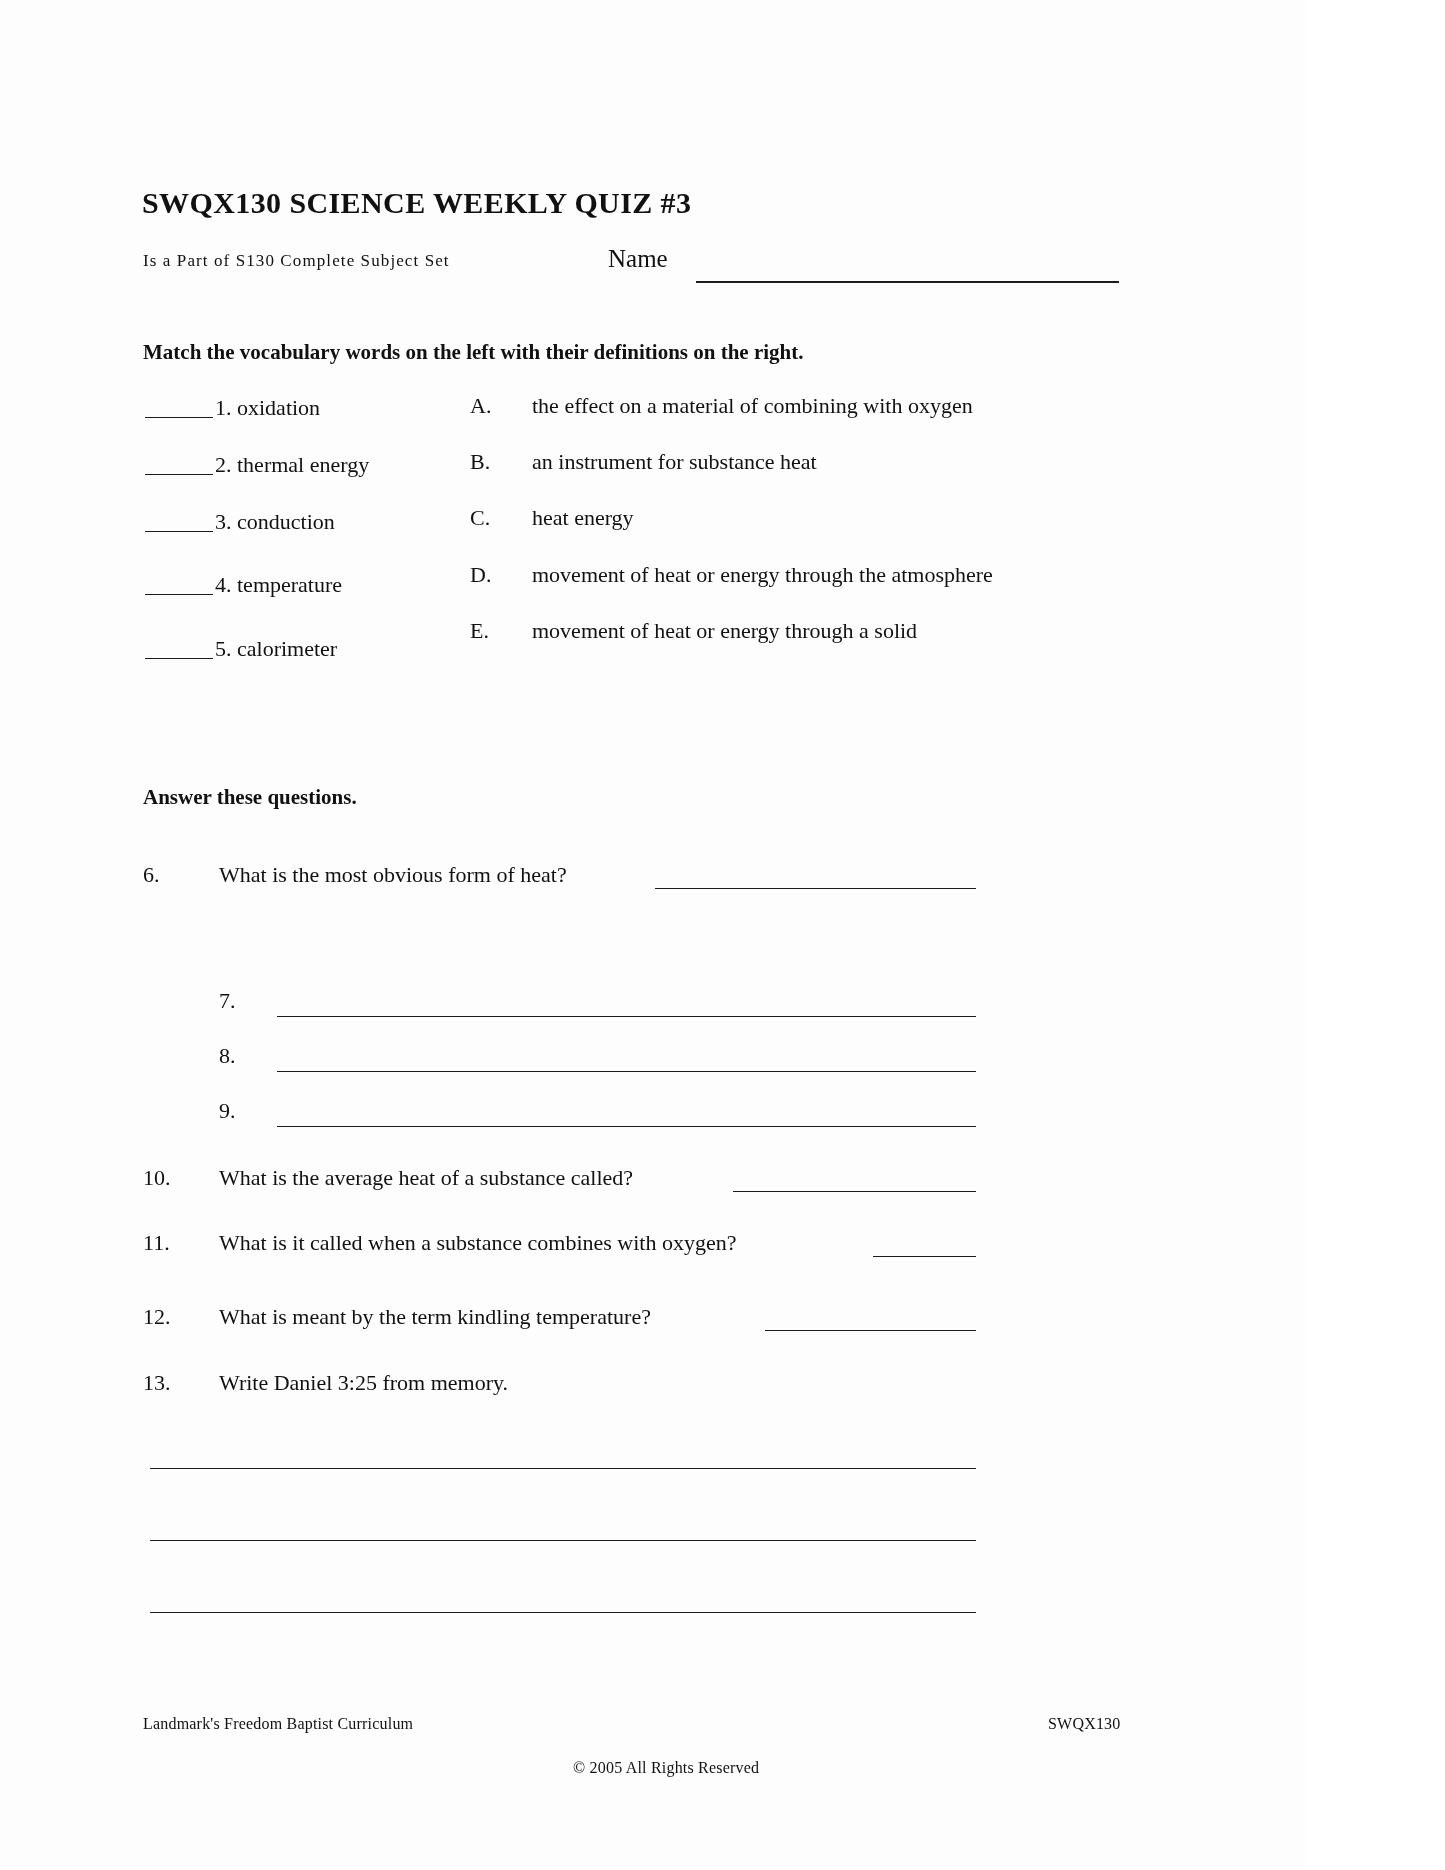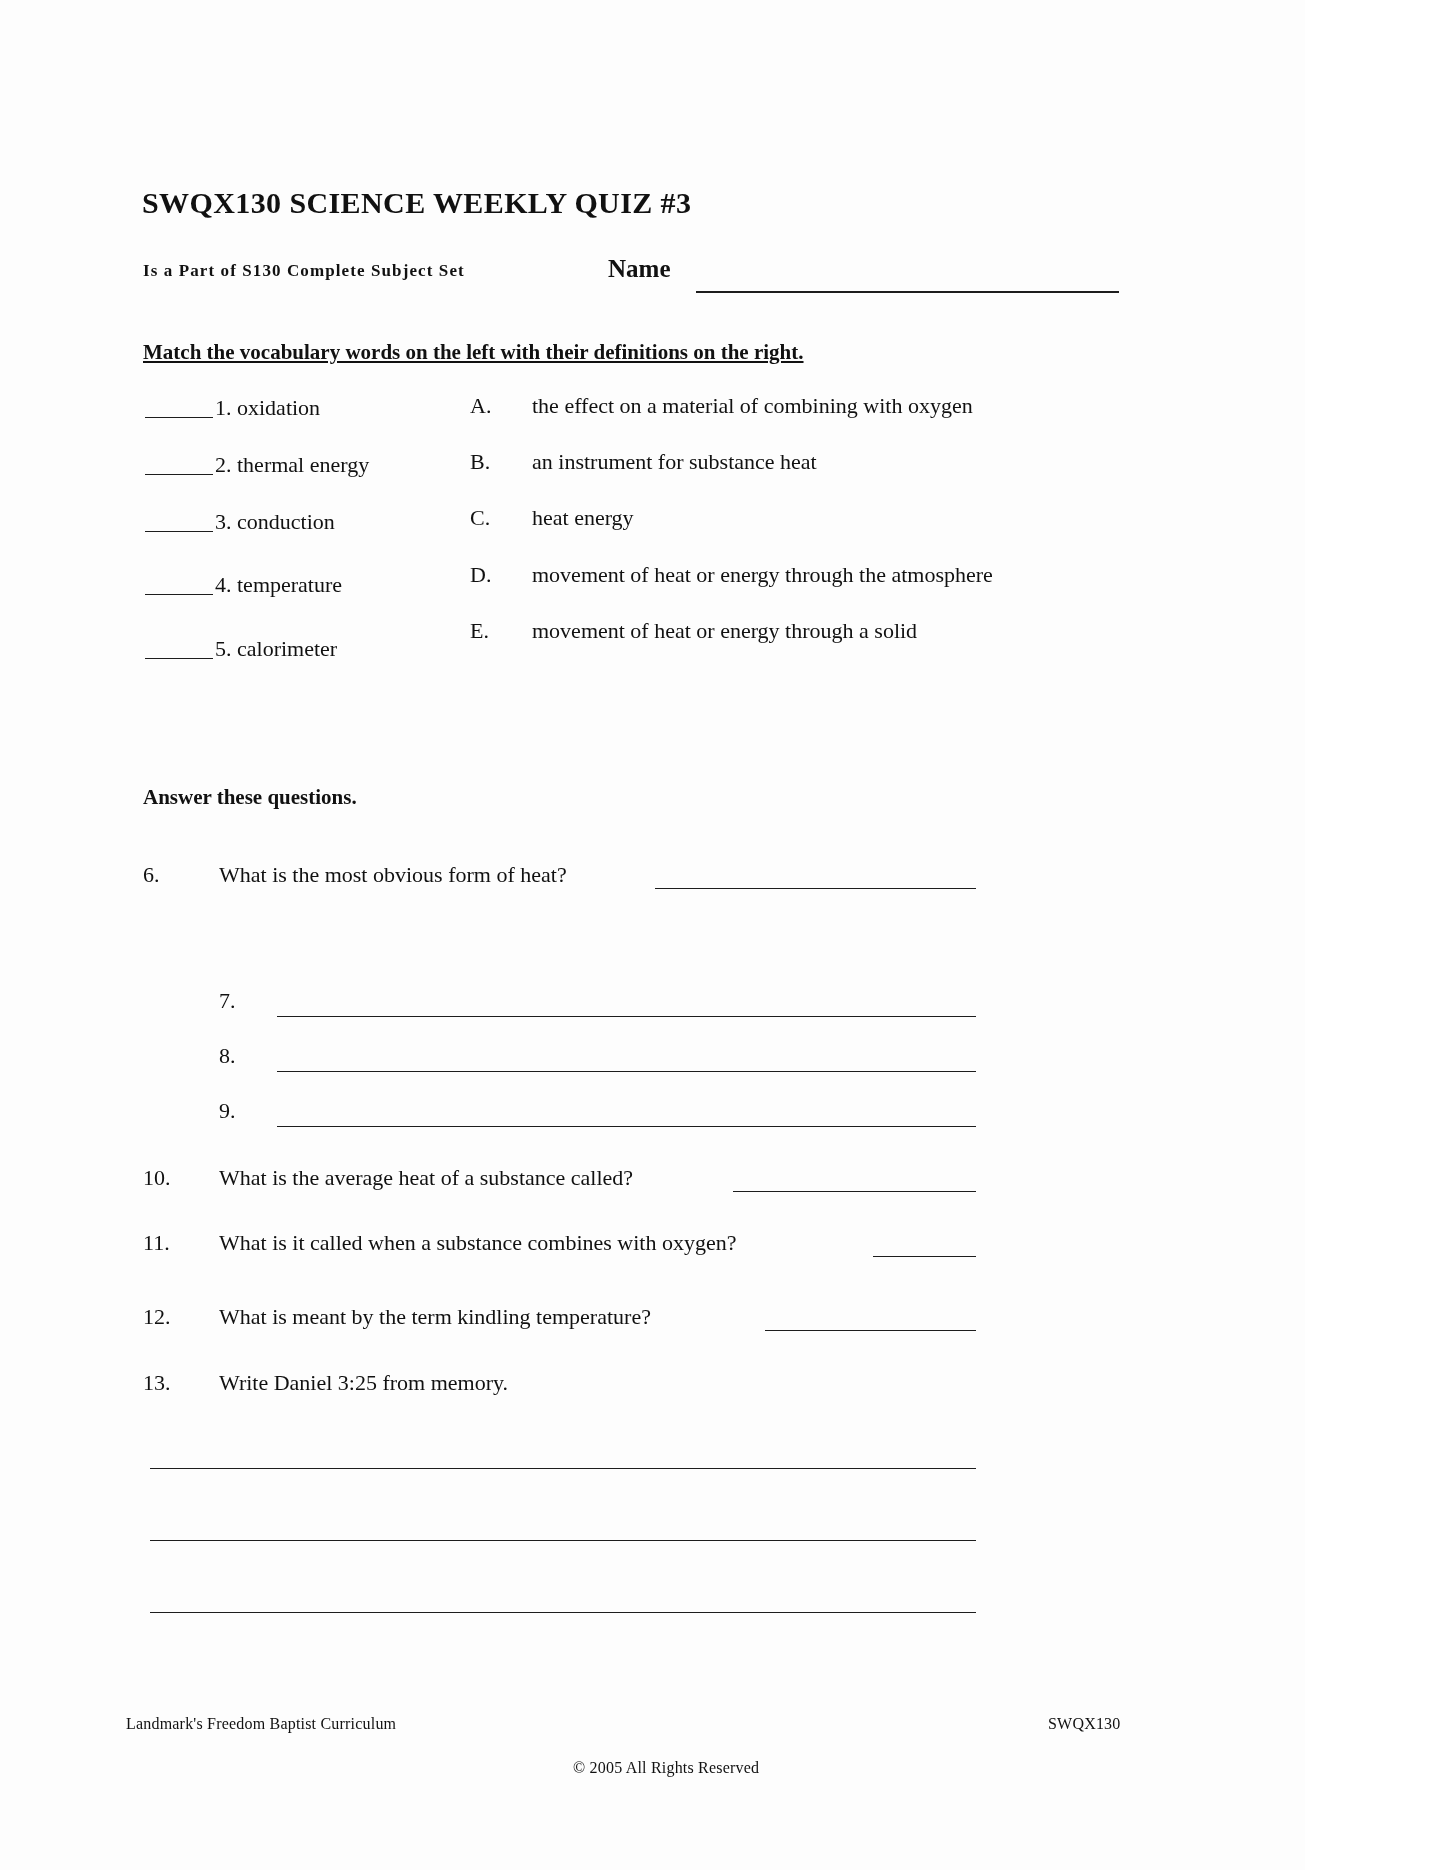--- a/index.html
+++ b/index.html
@@ -23,24 +23,23 @@
     left: 142px;
     top: 186px;
     font-size: 30px;
     font-weight: bold;
     letter-spacing: 0.4px;
     white-space: nowrap;
   }
   .subtitle-row {
     position: absolute;
     left: 143px;
-    top: 255px;
+    top: 245px;
     width: 1100px;
     height: 40px;
-    font-weight: bold;
   }
   .subtitle-text {
     position: absolute;
     left: 0;
     top: 6px;
     font-size: 17px;
     letter-spacing: 1.1px;
     white-space: nowrap;
   }
   .name-label {
@@ -58,21 +57,21 @@
     border-bottom: 2px solid #1d1d1d;
   }
 
   
   .section-heading {
     position: absolute;
     font-size: 21px;
     font-weight: bold;
     white-space: nowrap;
   }
-  #match-instruction { left: 143px; top: 340px; text-decoration: underline; }
+  #match-instruction { left: 143px; top: 340px; }
   #answer-instruction { left: 143px; top: 785px; }
 
   
   .vocab-item {
     position: absolute;
     left: 145px;
     font-size: 22px;
     white-space: nowrap;
   }
   .vocab-blank {
@@ -141,21 +140,21 @@
   .write-line {
     position: absolute;
     left: 150px;
     width: 826px;
     border-bottom: 1.8px solid #1d1d1d;
   }
 
   
   .footer-left {
     position: absolute;
-    left: 126px;
+    left: 143px;
     top: 1715px;
     font-size: 16px;
     letter-spacing: 0.2px;
     white-space: nowrap;
     text-align: center;
   }
   .footer-center {
     position: absolute;
     left: 573px;
     top: 1715px;

